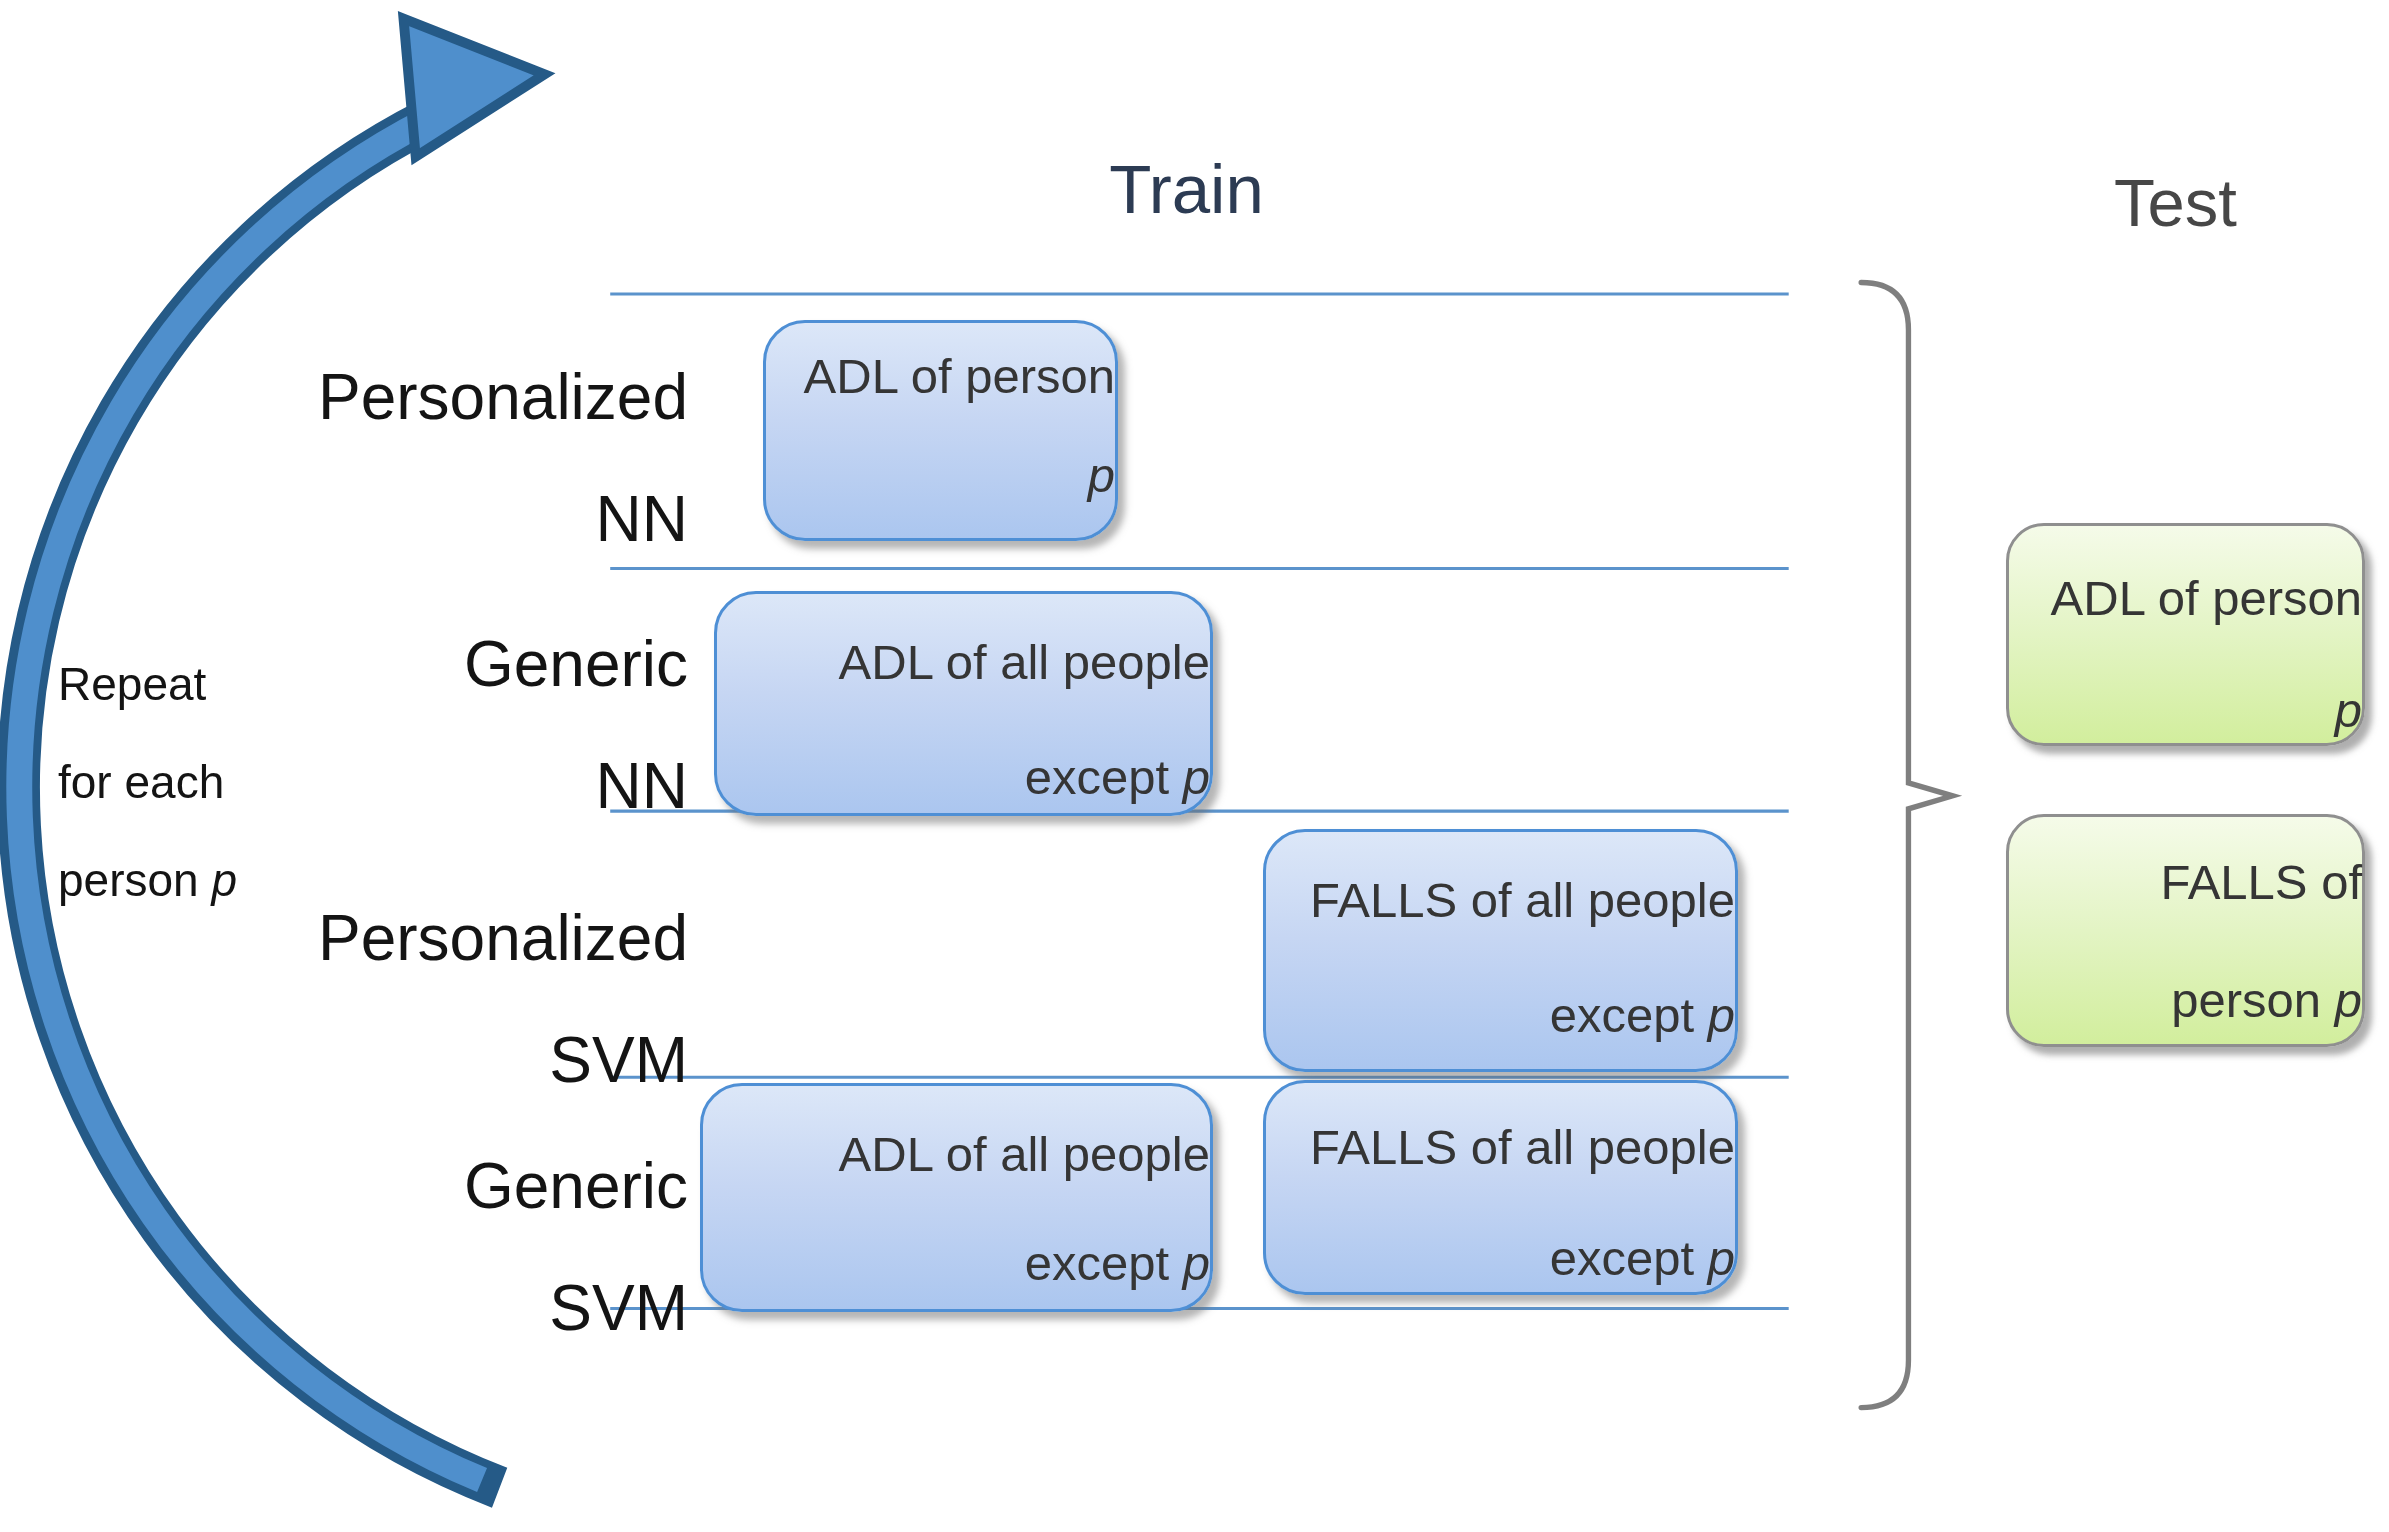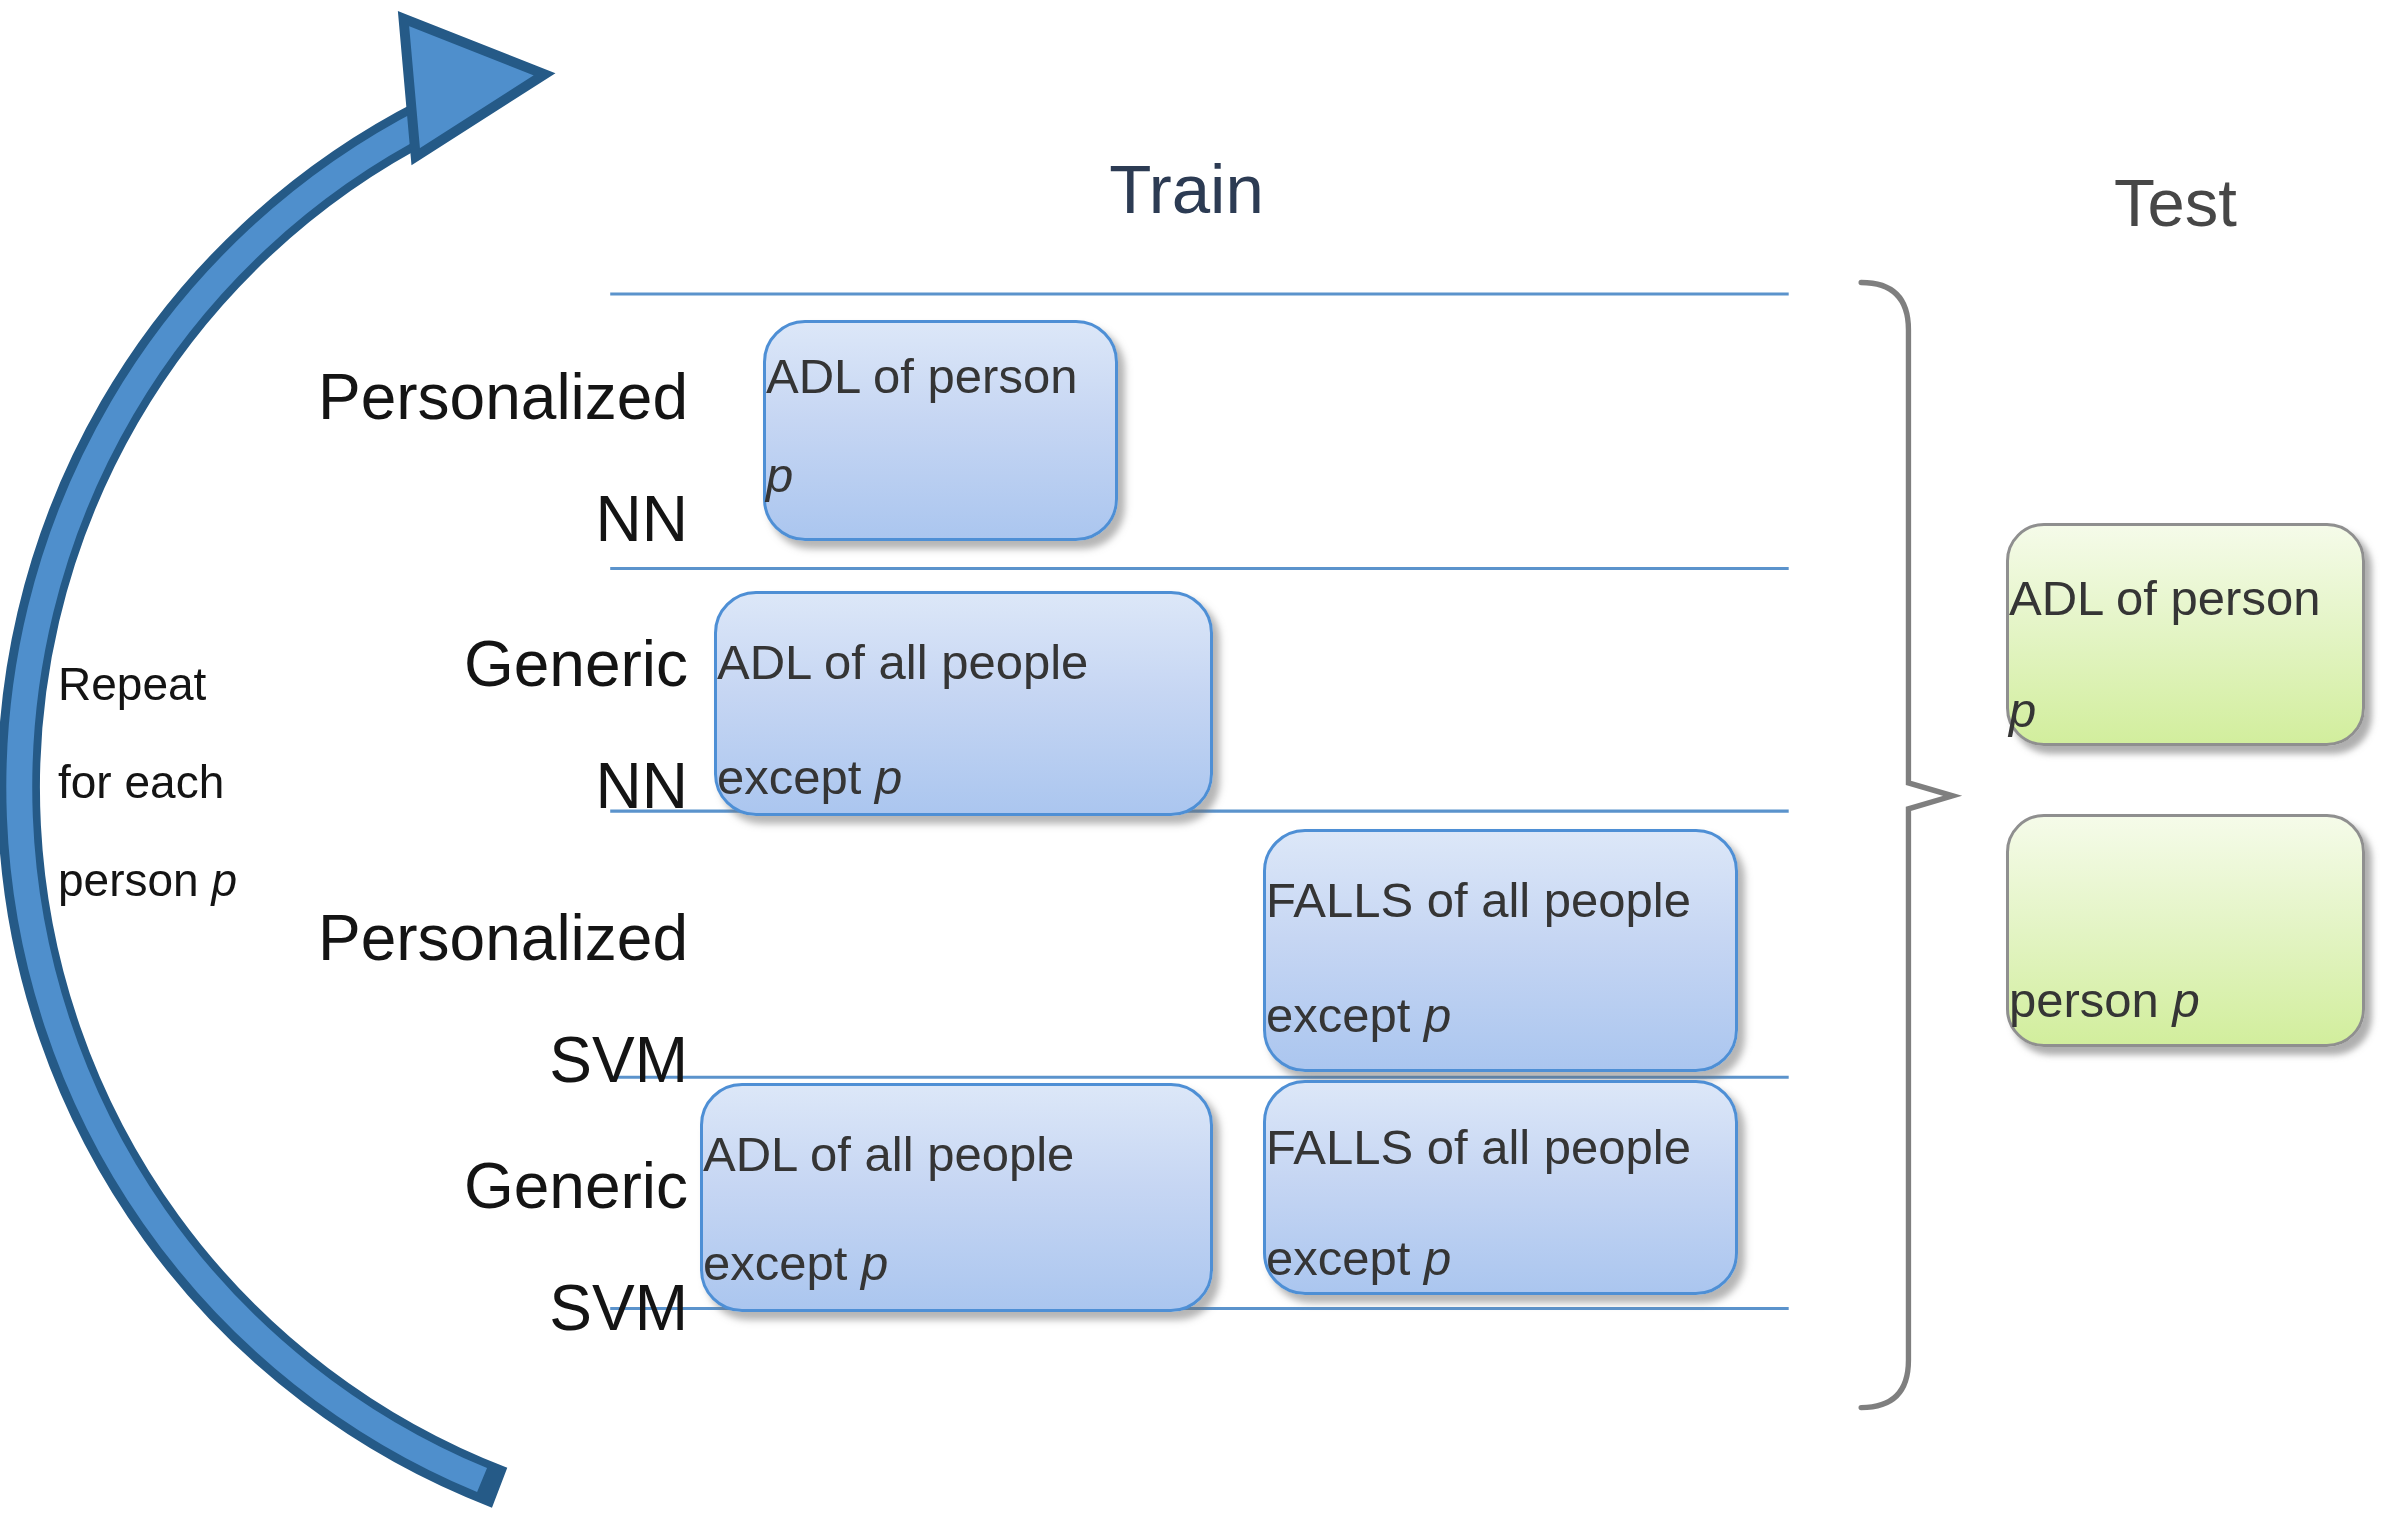--- a/index.html
+++ b/index.html
@@ -29,21 +29,21 @@
   .repeat{position:absolute;left:58px;top:635px;width:275px;font-size:46px;line-height:98px;color:var(--label-text)}
   .rowlabel{position:absolute;left:276px;width:412px;text-align:right;font-size:64px;line-height:122px;color:var(--label-text)}
 
   .box{position:absolute;border-radius:42px}
   .box.blue{border:3.8px solid var(--blue-border);
     background:linear-gradient(180deg,var(--blue-top) 0%,#c6d6f3 45%,var(--blue-bottom) 100%);
     box-shadow:6.1px 7.6px 7.6px rgba(110,110,110,.5)}
   .box.green{border:3.8px solid var(--green-border);border-radius:38px;
     background:linear-gradient(180deg,var(--green-top) 0%,#e3f4c4 50%,var(--green-bottom) 100%);
     box-shadow:6.1px 7.6px 6.9px rgba(110,110,110,.55)}
-  .bline{position:absolute;left:0;width:100%;height:61px;line-height:61px;text-align:left;
+  .bline{position:absolute;left:0;width:100%;height:61px;line-height:61px;text-align:right;
     font-size:49px;color:var(--box-text);white-space:nowrap}
   .bline i{font-style:italic}
   .repeat i{font-style:italic}
 </style>
 </head>
 <body>
 
 <div class="canvas">
 
   <svg class="overlay" viewBox="0 0 3132 2009">
@@ -112,17 +112,18 @@
     <div class="bline" style="top:34px"><span>FALLS of all people</span><i></i></div>
     <div class="bline" style="top:145px"><span>except </span><i>p</i></div>
   </div>
 
   <div class="box green" style="left:2006px;top:523px;width:359px;height:223px">
     <div class="bline" style="top:42px"><span>ADL of person</span><i></i></div>
     <div class="bline" style="top:154px"><span></span><i>p</i></div>
   </div>
 
   <div class="box green" style="left:2006px;top:814px;width:359px;height:233px">
+    <div class="bline" style="top:35px"><span>FALLS of</span><i></i></div>
     <div class="bline" style="top:153px"><span>person </span><i>p</i></div>
   </div>
 
 </div>
 
 
 </body></html>

